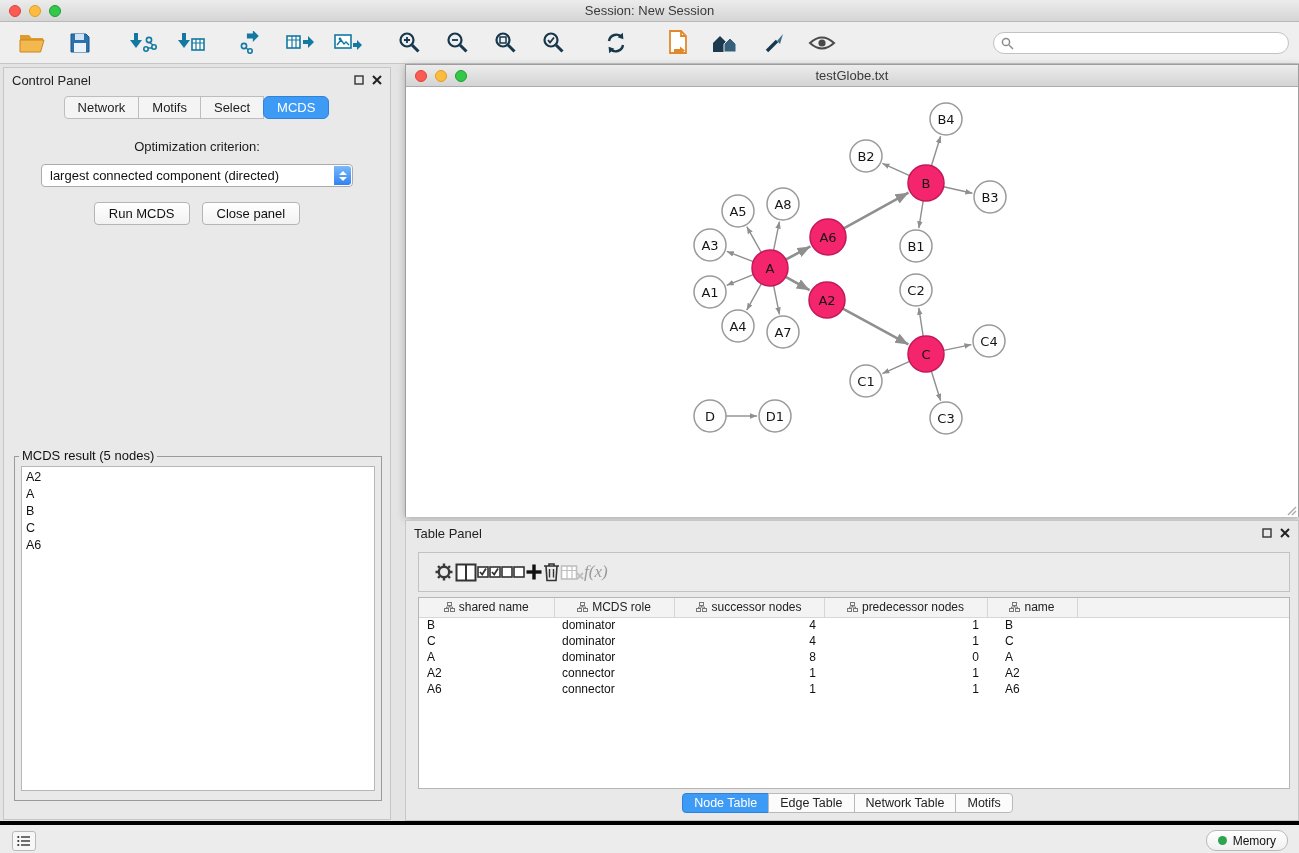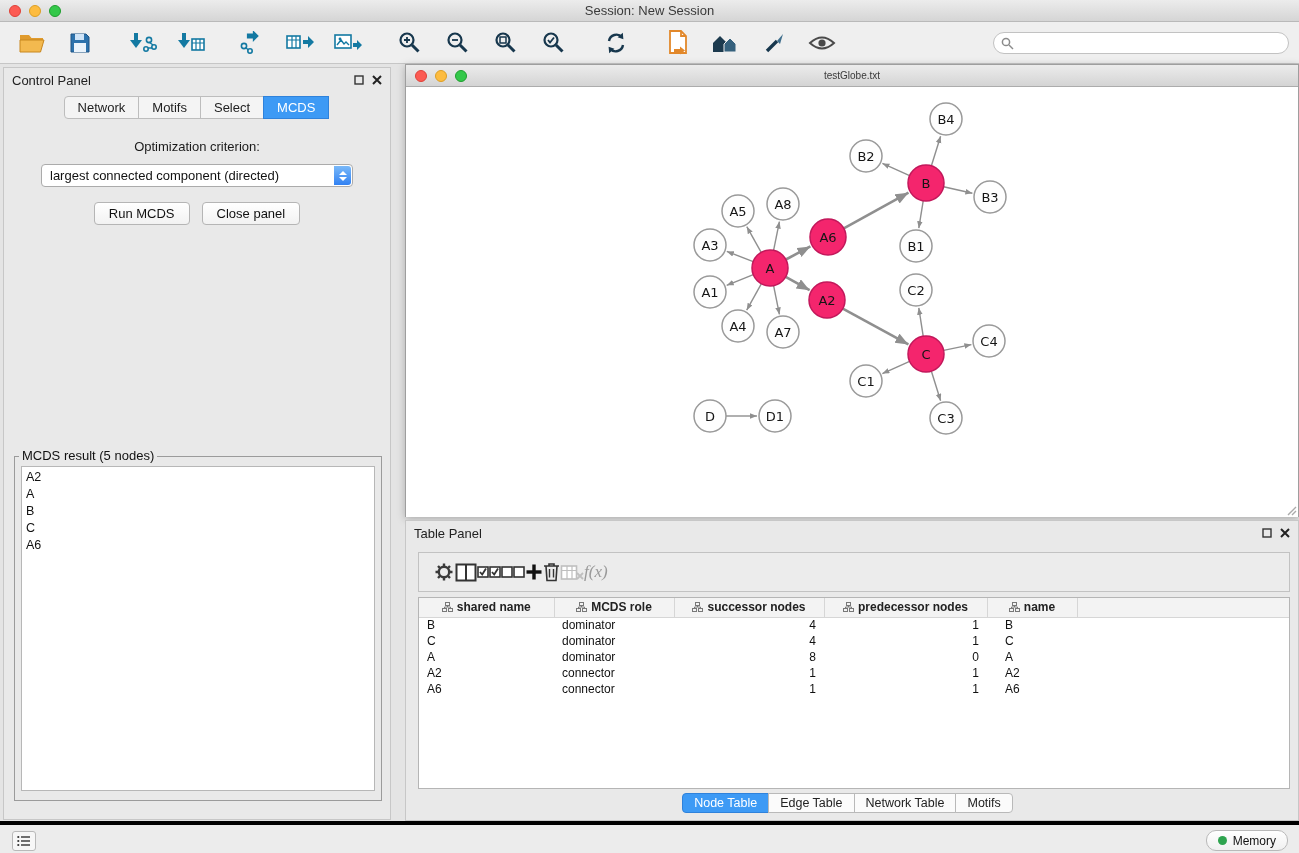--- a/index.html
+++ b/index.html
@@ -32,21 +32,21 @@
   .control-panel { position:absolute; left:3px; top:67px; width:388px; height:753px;
     background:#E9E9E9; border:1px solid #C7C7C7; }
   .panel-header { height:24px; display:flex; align-items:center; padding:0 8px; }
   .panel-header .ph-title { font-size:13px; color:#222; }
   .ph-icons { margin-left:auto; display:flex; gap:8px; align-items:center; }
   .cp-tabs { display:flex; justify-content:center; margin-top:4px; }
   .cp-tab { font-size:13px; color:#222; padding:3px 13px; background:#F4F4F4;
     border:1px solid #BDBDBD; margin-left:-1px; }
   .cp-tab:first-child { border-radius:4px 0 0 4px; }
   .cp-tab:last-child  { border-radius:0 4px 4px 0; }
-  .cp-tab.active { background:#3D9AF5; border-color:#2F82DB; color:#fff; border-radius:0; }
+  .cp-tab.active { background:#3D9AF5; border-color:#2F82DB; color:#fff; border-radius:6px; }
   .opt-label { margin-top:20px; text-align:center; font-size:13px; color:#1A1A1A; }
   .dropdown { position:relative; width:312px; height:23px; margin:10px auto 0;
     background:#fff; border:1px solid #ABABAB; border-radius:4px;
     display:flex; align-items:center; padding-left:8px; font-size:13px; color:#111; }
   .dd-stepper { position:absolute; right:1px; top:1px; bottom:1px; width:17px;
     border-radius:0 3px 3px 0; background:linear-gradient(#79B9F9,#3181F2);
     display:flex; flex-direction:column; align-items:center; justify-content:center; gap:2px; }
   .dd-stepper .tri-up { width:0;height:0;border-left:4px solid transparent;border-right:4px solid transparent;border-bottom:4px solid #fff; }
   .dd-stepper .tri-dn { width:0;height:0;border-left:4px solid transparent;border-right:4px solid transparent;border-top:4px solid #fff; }
   .cp-buttons { display:flex; justify-content:center; gap:12px; margin-top:15px; }
@@ -58,39 +58,39 @@
     font-size:13px; color:#111; padding:0 3px; }
   .result-list { position:absolute; left:6px; right:6px; top:9px; bottom:9px;
     background:#fff; border:1px solid #B7B7B7; overflow:auto; padding:2px 0; }
   .result-item { font-size:12.5px; color:#111; padding:1px 4px; line-height:15px; }
 
   
   .net-window { position:absolute; left:405px; top:64px; width:894px; height:453px;
     background:#fff; border:1px solid #9E9E9E; box-shadow:0 2px 8px rgba(0,0,0,0.25); }
   .net-titlebar { height:22px; background:linear-gradient(#ECECEC,#D4D4D4);
     border-bottom:1px solid #ACACAC; display:flex; align-items:center; justify-content:center; position:relative; }
-  .net-titlebar .title { font-size:10px; color:#3A3A3A; }
+  .net-titlebar .title { font-size:13px; color:#3A3A3A; }
   .net-canvas { position:relative; width:100%; height:430px; background:#FFFFFF; }
   .net-canvas svg { display:block; }
   #net-svg text { font:13px "DejaVu Sans", sans-serif; fill:#151515; }
   .resize-grip { position:absolute; right:1px; bottom:1px; }
 
   
   .table-panel { position:absolute; left:405px; top:520px; width:894px; height:301px;
     background:#E9E9E9; border:1px solid #C7C7C7; }
   .table-toolbar { position:absolute; left:12px; right:8px; top:31px; height:40px;
     background:#ECECEC; border:1px solid #C2C2C2;
     display:flex; align-items:center; padding-left:14px; }
   .tt-btn { display:flex; align-items:center; justify-content:center; }
   .fx-label { font-family:"Liberation Serif", serif; font-style:italic; font-size:17px; color:#9A9A9A; }
   .table-wrap { position:absolute; left:12px; right:8px; top:76px; height:192px;
     background:#fff; border:1px solid #B5B5B5; overflow:hidden; }
   table.node-table { border-collapse:collapse; table-layout:fixed; width:100%; }
   .node-table thead th { background:#F3F3F3; border:1px solid #D6D6D6; border-top:none;
-    height:19px; font-size:12px; font-weight:bold; color:#222; text-align:center; white-space:nowrap; overflow:hidden; }
+    height:19px; font-size:12px; font-weight:normal; color:#222; text-align:center; white-space:nowrap; overflow:hidden; }
   .node-table thead th svg { vertical-align:-1px; margin-right:4px; }
   .node-table thead th:first-child { border-left:none; }
   .node-table thead th:last-child { border-right:none; }
   .node-table td { font-size:12px; color:#111; height:16px; padding:0 8px; white-space:nowrap; overflow:hidden; }
   .node-table td.num { text-align:right; }
   .node-table td.namecol { padding-left:18px; }
   .bt-tabs { position:absolute; left:0; right:8px; bottom:7px; display:flex; justify-content:center;align-items:center; }
   .bt-tab { font-size:12.5px; color:#222; background:#FBFBFB; border:1px solid #B9B9B9;
     padding:2px 11px; margin-left:-1px; }
   .bt-tab:first-child { border-radius:4px 0 0 4px; }

